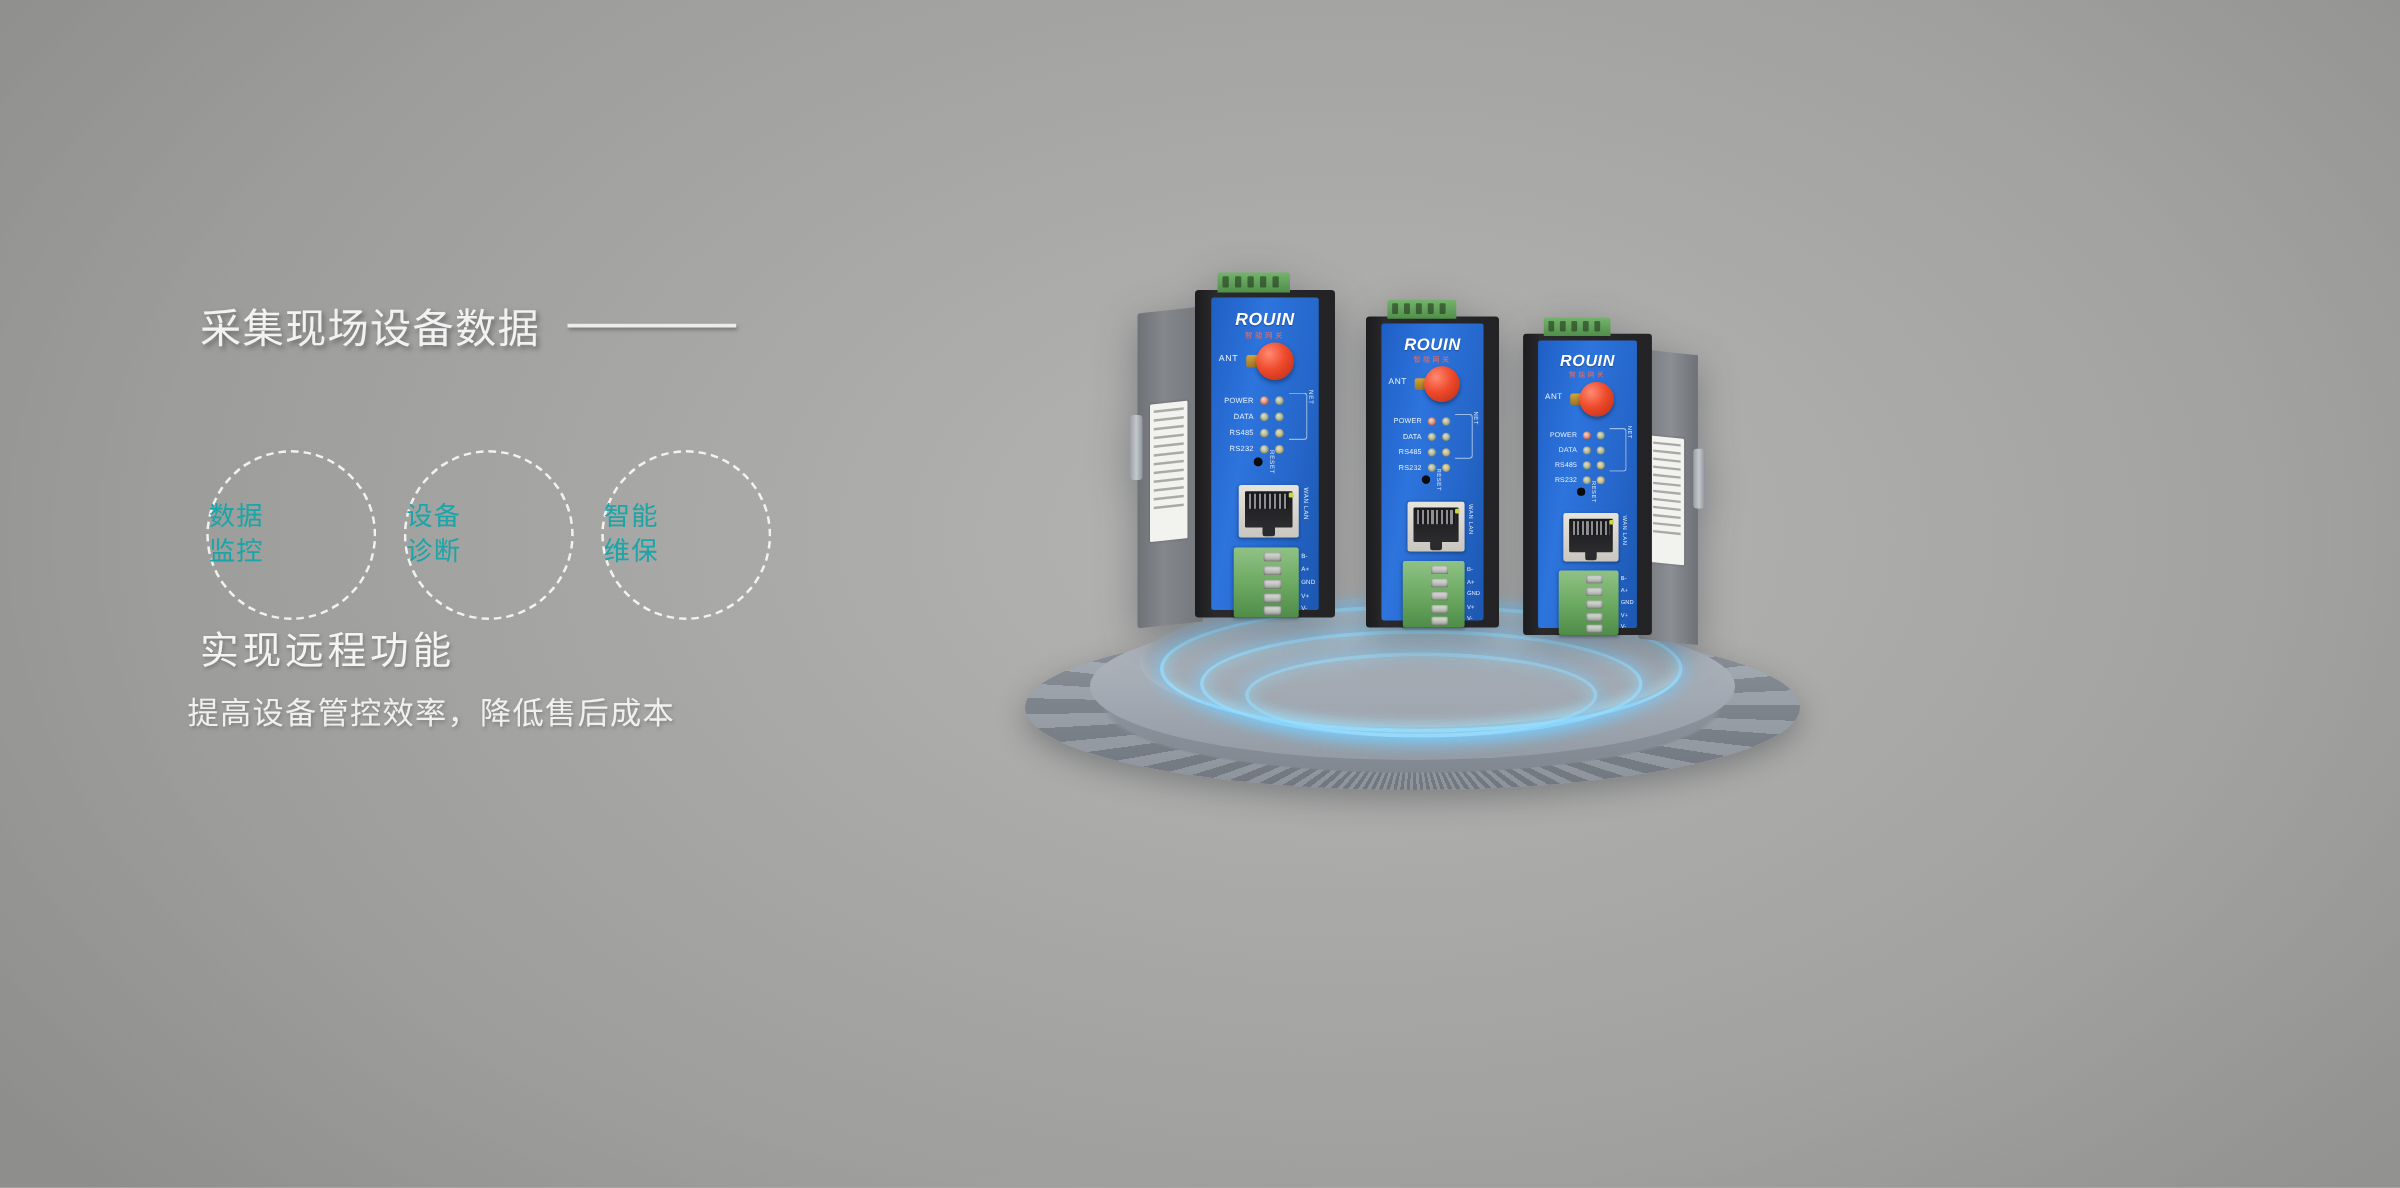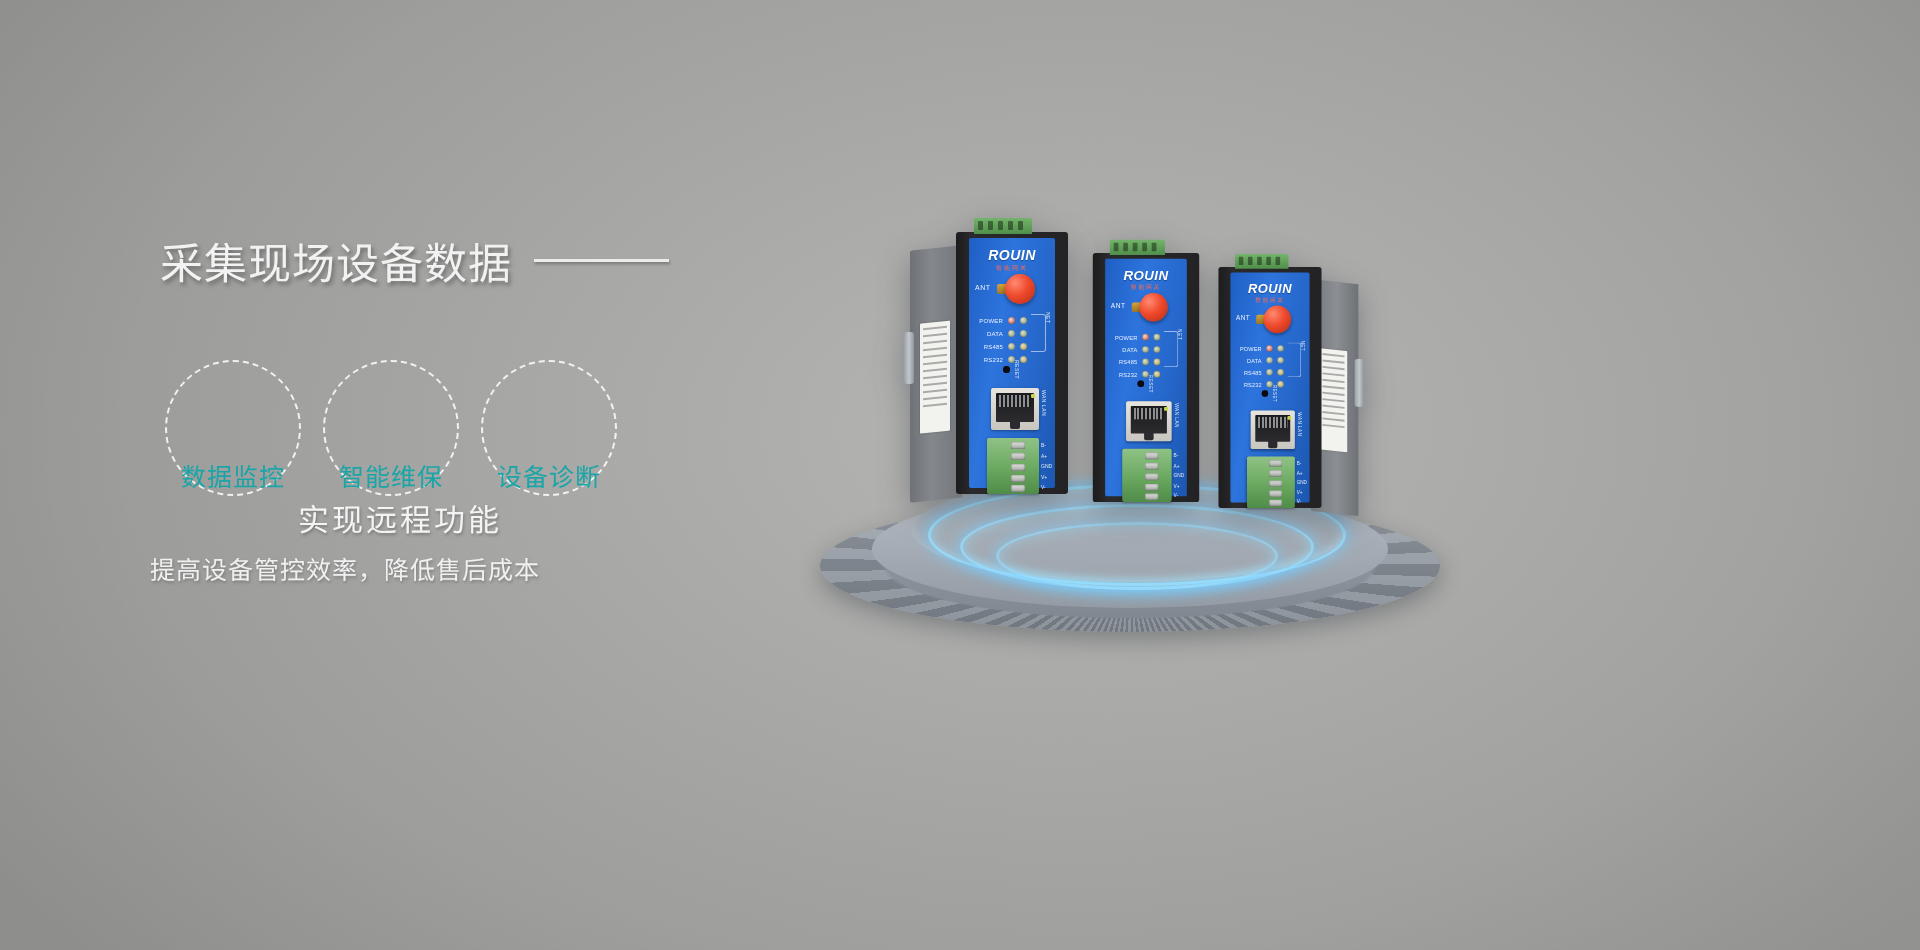--- a/index.html
+++ b/index.html
@@ -24,21 +24,21 @@
 
   
   .copy{
     position:absolute;left:160px;top:238px;width:680px;
   }
   .kicker-row{
     display:flex;align-items:center;gap:22px;
     height:44px;
   }
   .kicker{
-    font-size:43px;color:#f2f2f2;letter-spacing:1px;
+    font-size:33px;color:#f2f2f2;letter-spacing:1px;
     text-shadow:2px 3px 4px rgba(60,60,60,0.55);
     white-space:nowrap;font-weight:400;font-family:Liberation Serif, serif;
   }
   .kicker-rule{
     width:135px;height:3px;background:#ececeb;
     box-shadow:1px 2px 3px rgba(60,60,60,0.45);
     flex:none;
   }
   .headline{
     margin-top:8px;
@@ -49,31 +49,30 @@
   }
 
   
   .circles{
     position:absolute;left:165px;top:360px;
     display:flex;gap:22px;
   }
   .circle{
     width:132px;height:132px;border-radius:50%;
     border:2px dashed rgba(255,255,255,0.85);
-    display:flex;flex-direction:row;
-    align-items:flex-end;justify-content:center;
-    color:#1aa5a8;font-size:25px;line-height:1.32;
+    display:flex;flex-direction:column;
+    align-items:flex-start;justify-content:center;
+    color:#1aa5a8;font-size:21px;line-height:1.32;
     letter-spacing:1px;
   }
   .circle span{display:block;}
 
   
   .sub-main{
     position:absolute;left:160px;top:495px;width:480px;
-    text-align:center;
     font-size:31px;color:#f4f4f4;letter-spacing:3px;
     text-shadow:1px 2px 3px rgba(60,60,60,0.40);
   }
   .sub-small{
     position:absolute;left:150px;top:550px;width:490px;
     font-size:25px;color:#f0f0f0;letter-spacing:1px;
     text-shadow:1px 2px 3px rgba(60,60,60,0.35);
   }
 
   
@@ -286,26 +285,26 @@
       <div class="kicker-rule"></div>
     </div>
   </div>
 
   <div class="circles">
     <div class="circle">
       <span>数据</span>
       <span>监控</span>
     </div>
     <div class="circle">
+      <span>设备</span>
+      <span>诊断</span>
+    </div>
+    <div class="circle">
       <span>智能</span>
       <span>维保</span>
-    </div>
-    <div class="circle">
-      <span>设备</span>
-      <span>诊断</span>
     </div>
   </div>
 
   <div class="sub-main">实现远程功能</div>
   <div class="sub-small">提高设备管控效率，降低售后成本</div>
 
   <div class="scene">
 
     <div class="pedestal">
       <div class="ped-ring-outer"></div>

